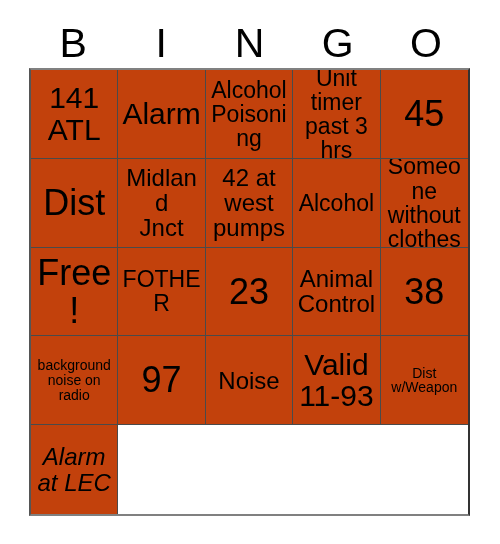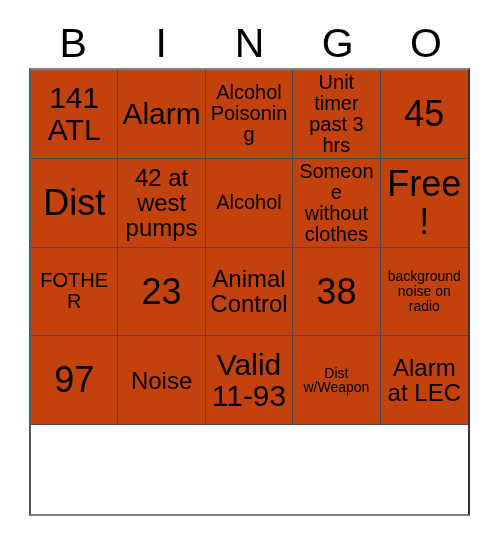--- a/index.html
+++ b/index.html
@@ -83,21 +83,21 @@
     width: 100%;
     line-height: 1.05;
     white-space: pre-line;
     word-wrap: break-word;
   }
 
   
   .s-xl .cell-text { font-size: 36px; }
   .s-lg .cell-text { font-size: 30px; }
   .s-md .cell-text { font-size: 24px; }
-  .s-sm .cell-text { font-size: 20px; }
+  .s-sm .cell-text { font-size: 23px; }
   .s-xs .cell-text { font-size: 14px; }
   .s-xxs .cell-text { font-size: 13px; }
 </style>
 </head>
 <body>
 
 <div id="bingo-card">
 
   <div id="header-row">
     <div class="header-letter">B</div>
@@ -122,20 +122,24 @@
       <div class="cell s-sm">
         <span class="cell-text">Unit timer
 past 3
 hrs</span>
       </div>
       <div class="cell s-xl">
         <span class="cell-text">45</span>
       </div>
       <div class="cell s-xl">
         <span class="cell-text">Dist</span>
+      </div>
+      <div class="cell s-md">
+        <span class="cell-text">Midland
+Jnct</span>
       </div>
       <div class="cell s-md">
         <span class="cell-text">42 at
 west
 pumps</span>
       </div>
       <div class="cell s-sm">
         <span class="cell-text">Alcohol</span>
       </div>
       <div class="cell s-sm">

